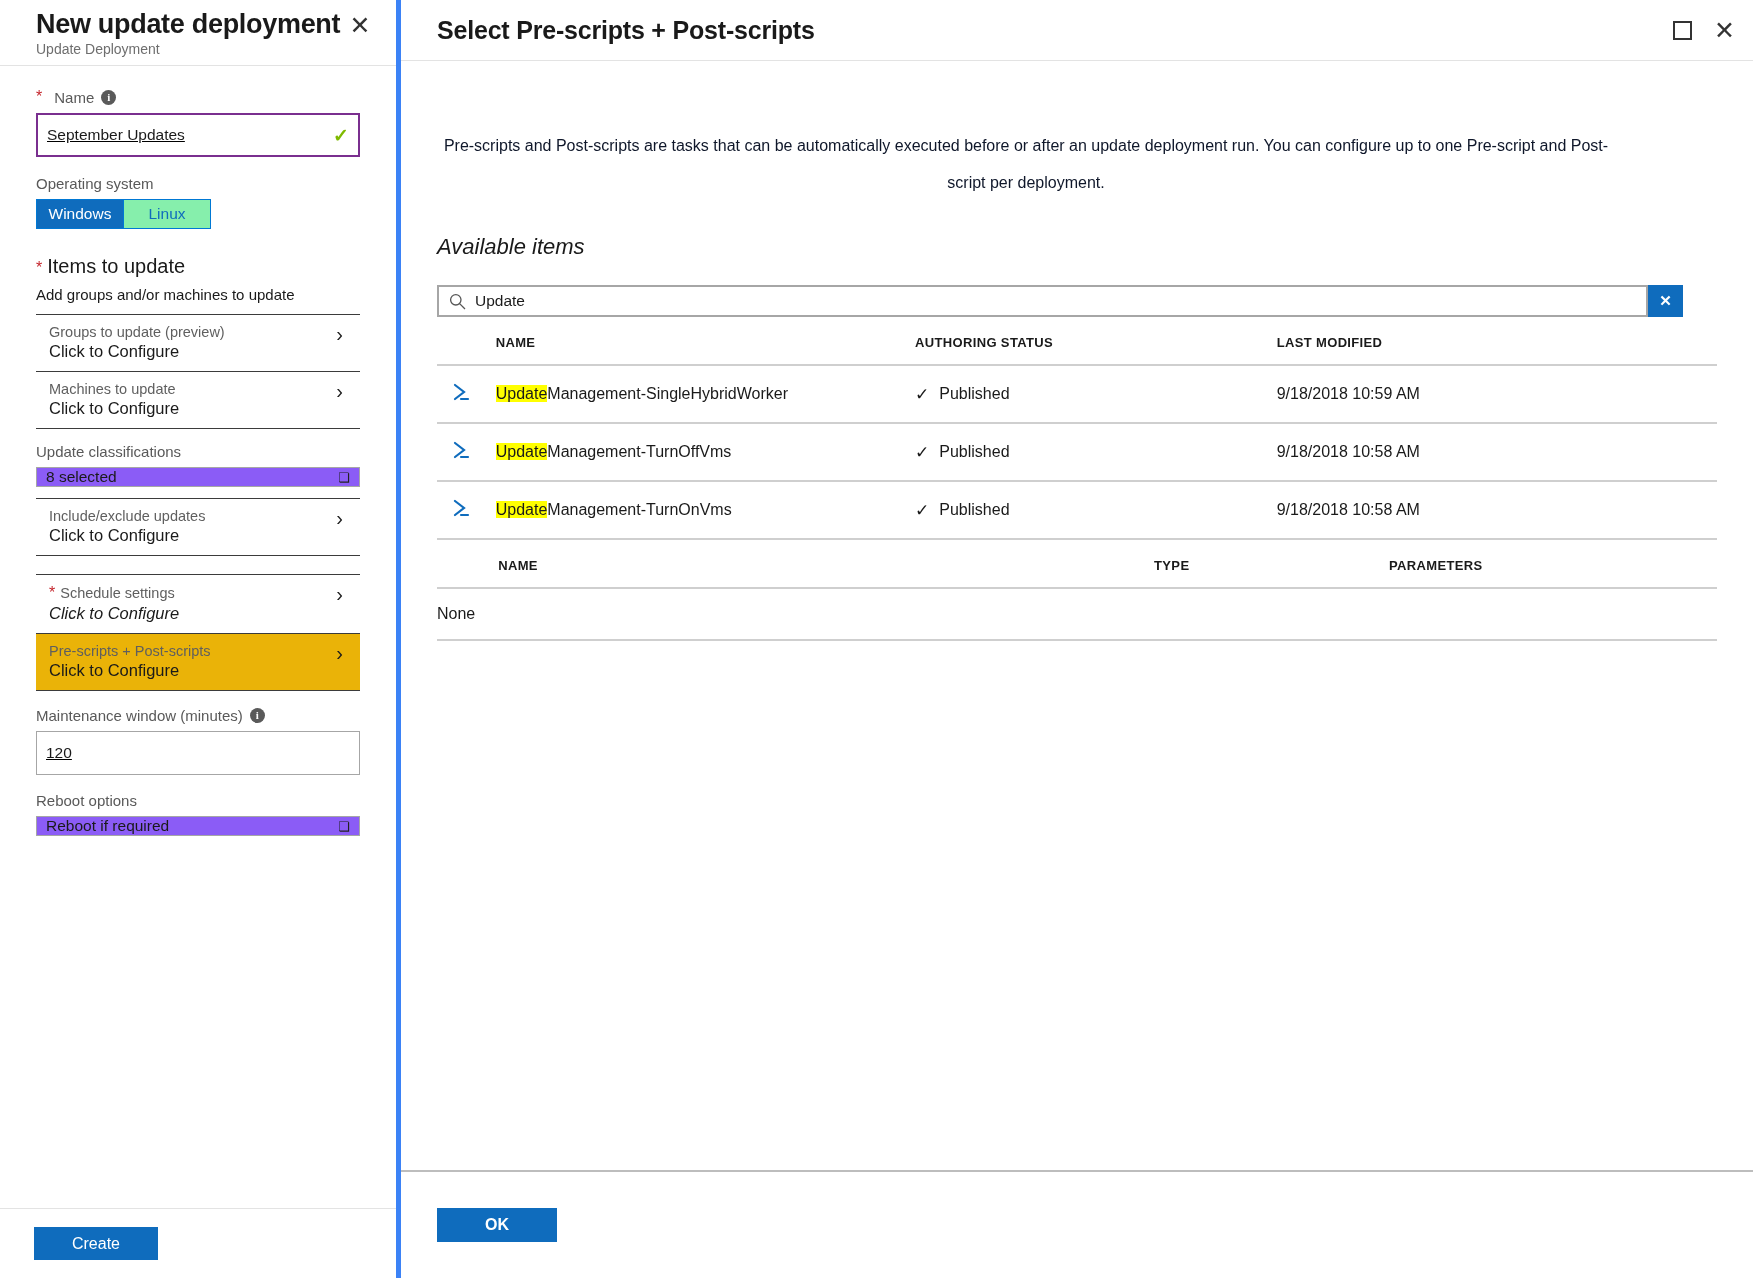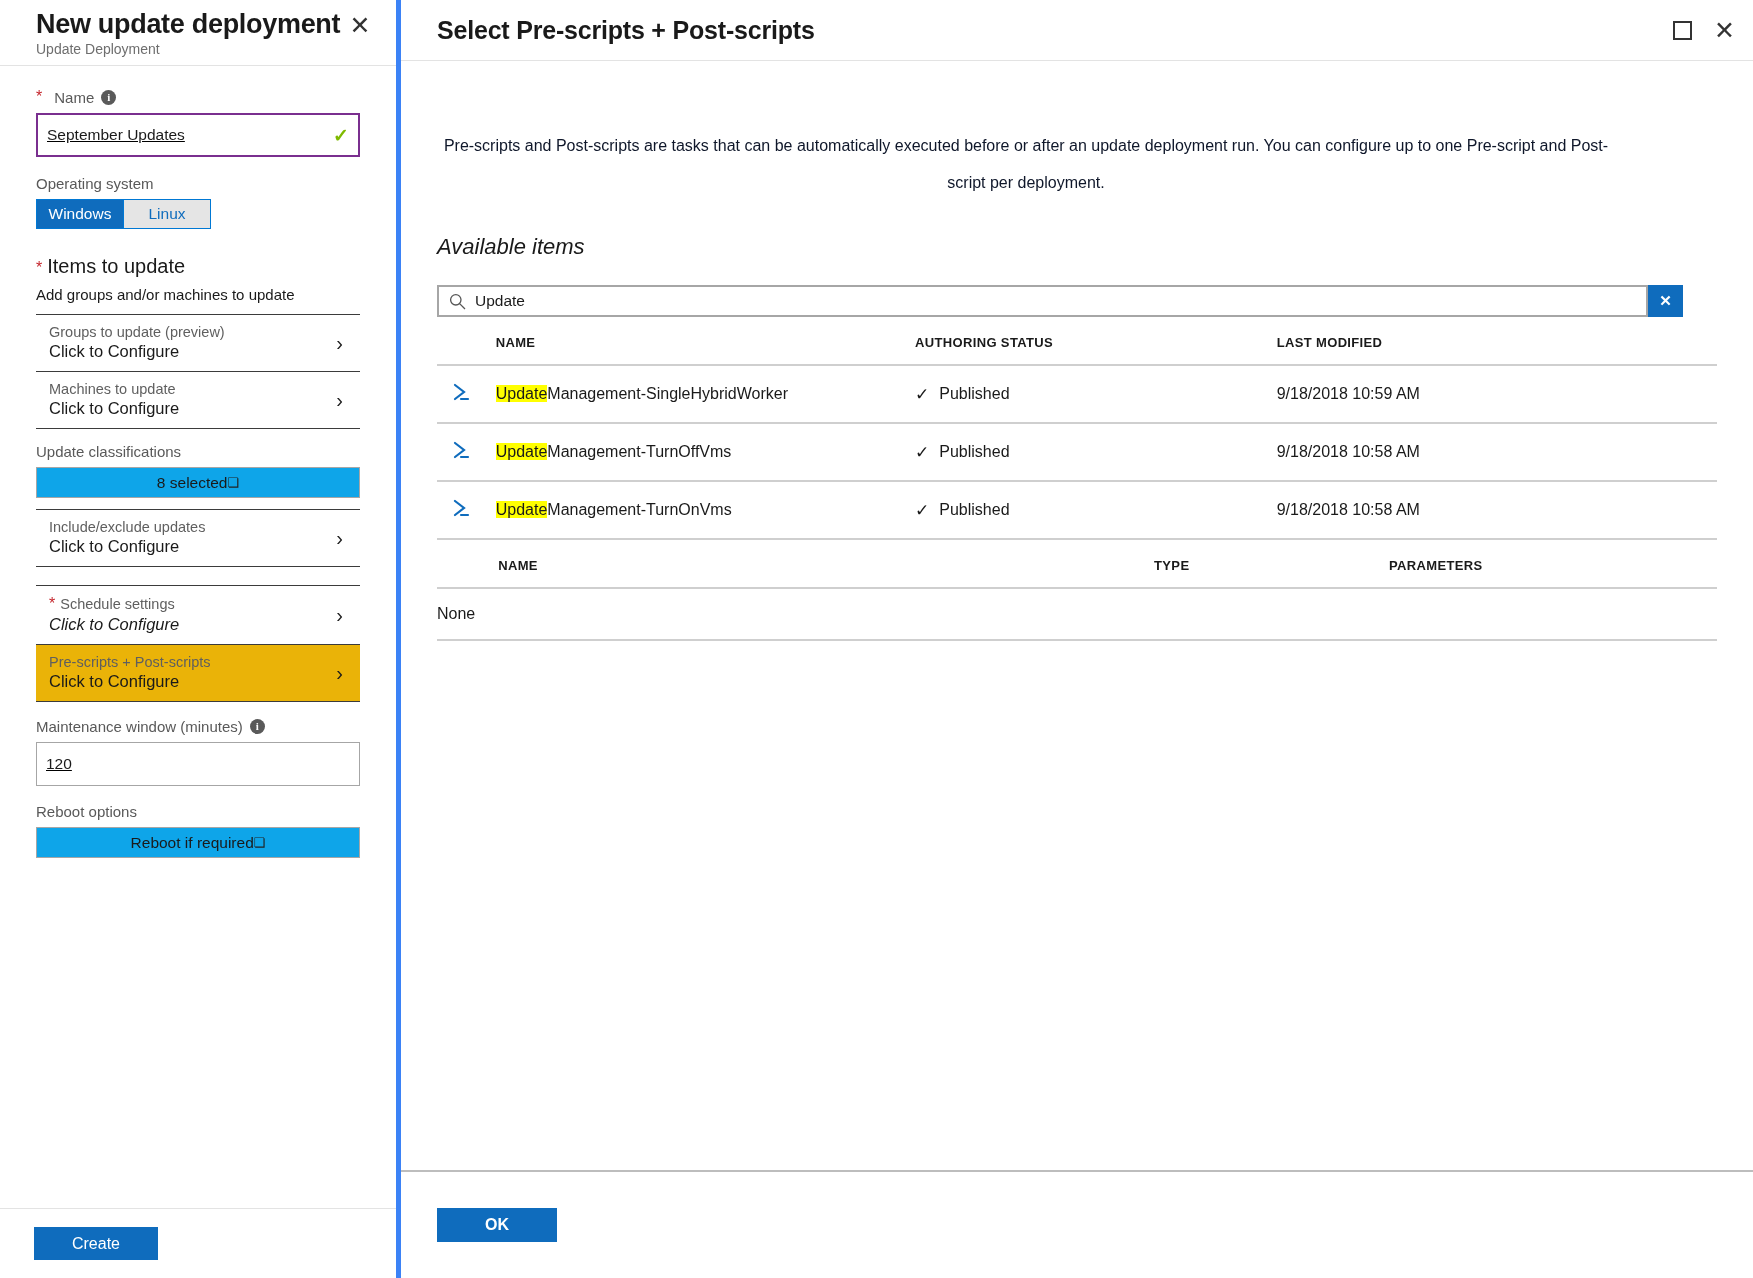--- a/index.html
+++ b/index.html
@@ -101,56 +101,56 @@
     width: 175px;
     margin-top: 2px;
   }
   .os-opt {
     flex: 1;
     display: flex; align-items: center; justify-content: center;
     font-size: 15.5px;
     cursor: pointer;
   }
   .os-opt.active { background: #0f6cbd; color: #fff; }
-  .os-opt.inactive { background: #e5e5e5; color: #0f6cbd; border-left: 1px solid #0078d4; }
+  .os-opt.inactive { background: #86efac; color: #0f6cbd; border-left: 1px solid #0078d4; }
 
   .section-head {
     font-size: 20px; color: #1a1a1a;
     display: flex; align-items: baseline;
     margin-top: 26px;
   }
   .section-sub { font-size: 15px; color: #1a1a1a; margin-top: 8px; }
 
   .rule { height: 1px; background: #3b3b3b; margin-top: 11px; }
   .rule-thin { height: 1px; background: #3b3b3b; }
 
   .nav-row {
-    display: flex; align-items: center;
+    display: flex; align-items: flex-start;
     justify-content: space-between;
     padding: 9px 13px 10px 13px;
     cursor: pointer;
     position: relative;
   }
   .nav-row.selected { background: #eab308; }
   .nav-row .nav-text { display: flex; flex-direction: column; gap: 2px; }
   .nav-row .nav-top { font-size: 14.5px; color: #5f5f5f; display:flex; align-items:baseline; }
   .nav-row .nav-bottom { font-size: 16.5px; color: #1a1a1a; }
   .nav-row .nav-bottom.italic { font-style: italic; }
   .chev {
     font-size: 20px; color: #1a1a1a; font-weight: 300;
     line-height: 1; padding-right: 4px;
   }
 
   .combo {
-    height: 31px;
+    height: 20px;
     border: 1px solid #a6a6a6;
-    display: flex; align-items: center; justify-content: center;
+    display: flex; align-items: center; justify-content: space-between;
     padding: 0 9px 0 9px;
     font-size: 15.5px; color: #1a1a1a;
-    background: #0ea5e9;
+    background: #8b5cf6;
     cursor: pointer;
   }
   .combo .caret { font-size: 13px; color: #222; }
 
   .lb-footer {
     flex: 0 0 auto;
     height: 70px;
     border-top: 1px solid #e3e3e3;
     display: flex; align-items: center;
     padding-left: 34px;

